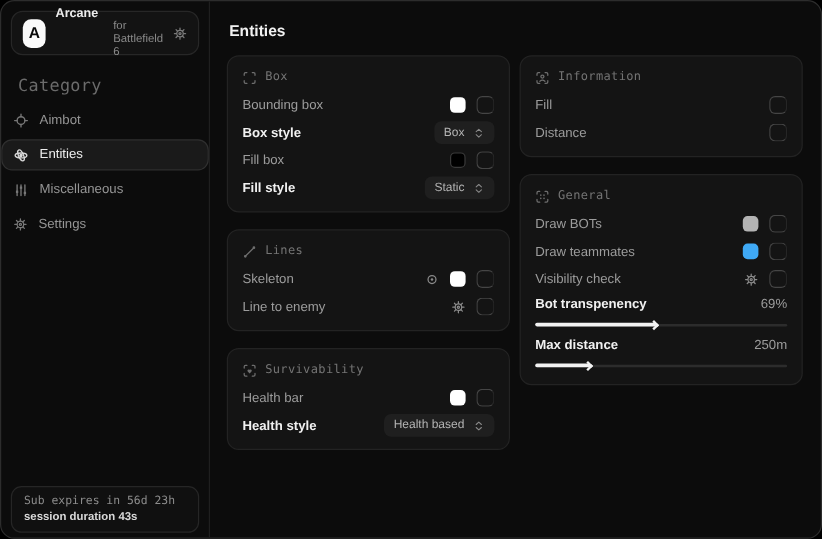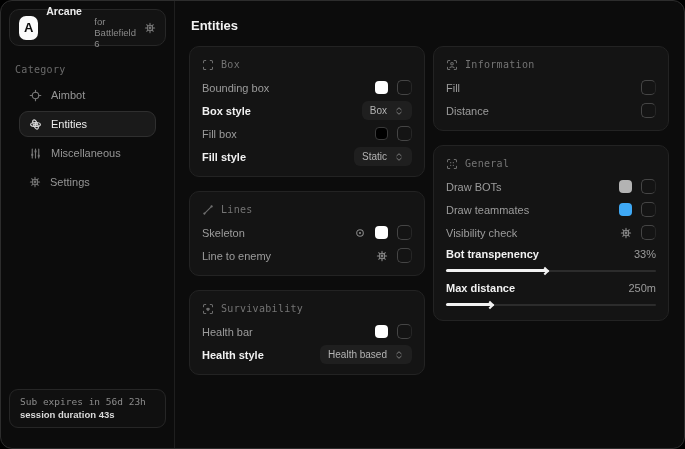--- a/index.html
+++ b/index.html
@@ -17,33 +17,33 @@
   .avatar {
     width:24px; height:24px; border-radius:7px; background:#fafafa; color:#0a0a0a;
     font-weight:bold; font-size:13px; display:flex; align-items:center; justify-content:center;
   }
   .logo-text { flex:1; line-height:1.15; }
   .logo-title { font-size:10.5px; font-weight:bold; color:#ececec; }
   .logo-sub { font-size:9.5px; color:#8a8a8a;padding-left:48px; }
   .logo-gear { color:#7a7a7a; display:flex; }
   .category {
     margin:10px 14px 7px; font-family:"DejaVu Sans Mono", monospace;
-    font-size:10px; color:#6b6b6b; letter-spacing:.3px;
-  }
-  .nav { padding:0 18px; }
+    font-size:14px; color:#6b6b6b; letter-spacing:.3px;
+  }
+  .nav { padding:0 0; }
   .nav-item {
     height:26px; margin-bottom:3px; border:1px solid transparent; border-radius:9px;
     display:flex; align-items:center; gap:9px; padding:0 9px; color:#969696; font-size:11px;
     cursor:default;
   }
   .nav-item .ico { display:flex; color:#787878; }
   .nav-item.selected { background:#1a1a1a; border-color:#2f2f2f; color:#ededed; }
   .nav-item.selected .ico { color:#d8d8d8; }
   .sidebar-footer {
-    margin:auto 8px 20px; border:1px solid #262626; border-radius:9px; background:#101010;
+    margin:auto 8px 4px; border:1px solid #262626; border-radius:9px; background:#101010;
     padding:6px 10px 7px;
   }
   .foot1 { font-family:"DejaVu Sans Mono", monospace; font-size:9.5px; color:#8c8c8c; }
   .foot2 { font-size:9.5px; font-weight:bold; color:#d9d9d9; margin-top:2px; }
   
   .main { flex:1; padding:16px 14px; overflow:hidden; }
   .page-title { font-size:13px; font-weight:bold; color:#f2f2f2; margin:1px 0 13px 2px; }
   .columns { display:flex; gap:8px; }
   .col { width:236px; display:flex; flex-direction:column; gap:14px; }
   .card { background:#141414; border:1px solid #232323; border-radius:10px; padding:9px 12px 11px; }
@@ -346,21 +346,21 @@
                     <circle cx="8" cy="8" r="1.2"></circle>
                     <path d="M8 1.8v2.1M8 12.1v2.1M1.8 8h2.1M12.1 8h2.1M3.6 3.6l1.5 1.5M10.9 10.9l1.5 1.5M3.6 12.4l1.5-1.5M10.9 5.1l1.5-1.5"></path>
                   </svg>
                 </span>
                 <span class="checkbox"></span>
               </span>
             </div>
             <div class="slider-group">
               <div class="slider-head">
                 <span class="row-label strong">Bot transpenency</span>
-                <span class="slider-value">33%</span>
+                <span class="slider-value">69%</span>
               </div>
               <div class="track">
                 <div class="track-bg"></div>
                 <div class="track-fill" style="width:48%"></div>
                 <div class="track-thumb" style="left:calc(48% - 5px)"></div>
               </div>
             </div>
             <div class="slider-group">
               <div class="slider-head">
                 <span class="row-label strong">Max distance</span>

